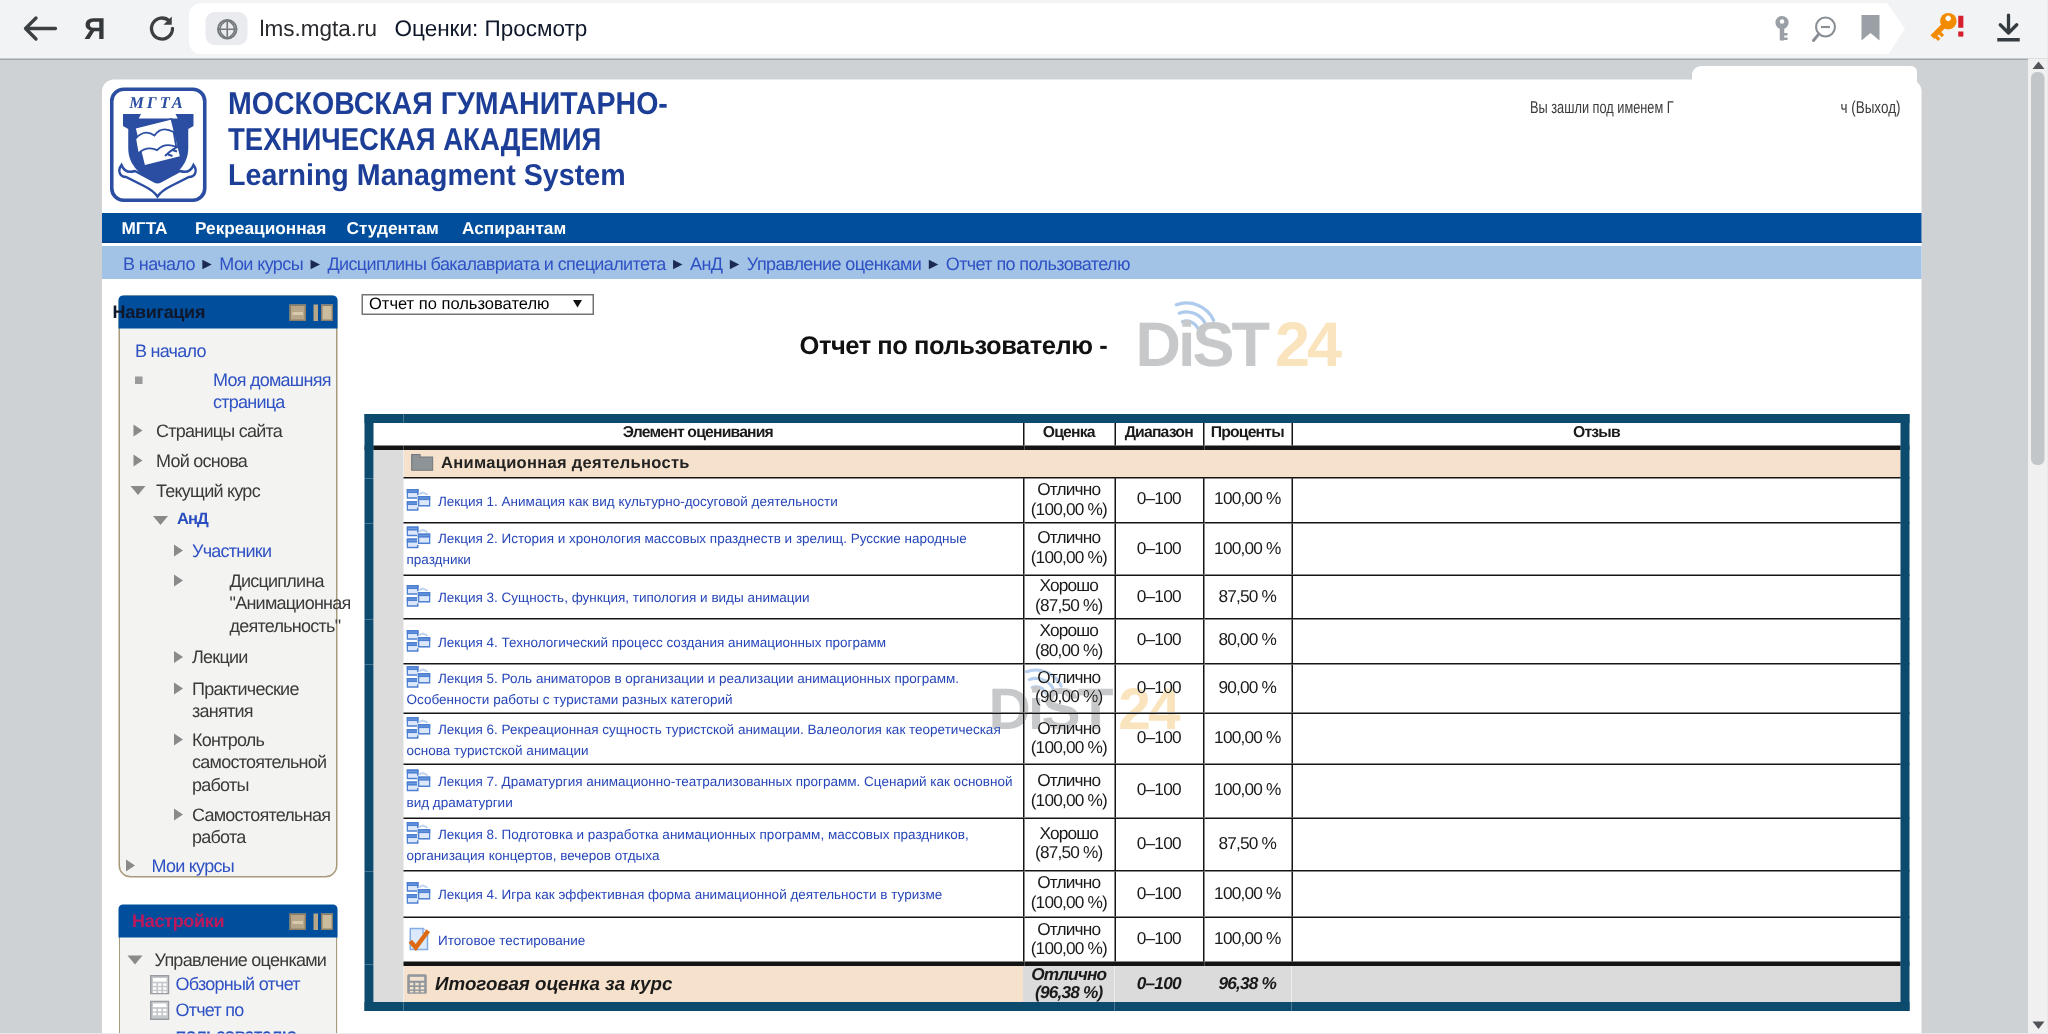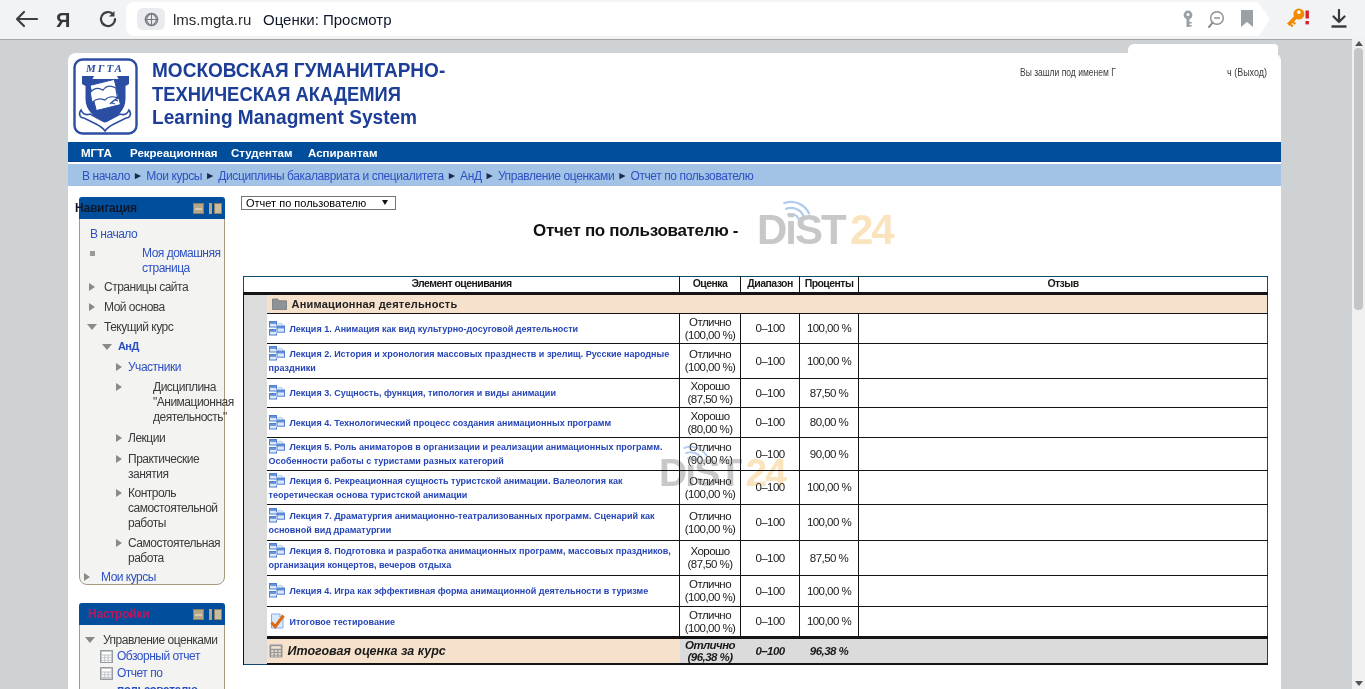--- a/index.html
+++ b/index.html
@@ -6,34 +6,34 @@
 body{width:1365px;height:689px;overflow:hidden;position:relative;background:#ced2d5;font-family:"Liberation Sans",sans-serif;}
 .abs{position:absolute;}
 a{text-decoration:none;}
 .blk{color:#3a3a3a;}
 .lnk{color:#2e51c4;}
 .tlnk{color:#2646b8;font-weight:bold;}
 .tri-r{width:0;height:0;border-top:4px solid transparent;border-bottom:4px solid transparent;border-left:6px solid #8a8a8a;display:inline-block;}
 .tri-d{width:0;height:0;border-left:5px solid transparent;border-right:5px solid transparent;border-top:6px solid #8a8a8a;display:inline-block;}
 table{border-collapse:collapse;table-layout:fixed;}
 td,th{overflow:hidden;}
-#grades{border:1px solid #0c4a6e;}
+#grades{border:6px solid #0c4a6e;}
 #grades th{border-bottom:3px solid #141414;border-left:1px solid #141414;font:bold 10.5px "Liberation Sans";letter-spacing:-0.55px;padding:0 0 3px 0;height:12px;vertical-align:middle;}
 #grades th:first-child{border-left:none;}
 #grades td{border-bottom:1px solid #141414;border-left:1px solid #141414;padding:0 2px;vertical-align:middle;}
 #grades td.strip{background:#dcdcdc;border-bottom:none;padding:0;}
 #grades td.cat{background:#f6e2cc;border-left:none;font:bold 11px "Liberation Sans";letter-spacing:0.2px;color:#222;}
 #grades td.lbl{border-left:none;padding:2px 4px 2px 2px;font-size:9px;line-height:14px;}
 #grades td.g{text-align:center;font-size:11.5px;letter-spacing:-0.55px;line-height:13px;}
 #grades tr.fin td{background:#dbdbdb;border-left:none;border-top:3px solid #141414;border-bottom:2px solid #141414;font-weight:bold;font-style:italic;line-height:12px;}
 #grades tr.fin td.cat2{font:bold italic 12.5px "Liberation Sans";letter-spacing:0;}
 #grades tr.fin td.cat2{background:#f6e2cc;padding:2px 4px 2px 2px;}
 .icw{display:inline-block;width:16px;height:1px;position:relative;margin-right:5px;}
 .icw svg{position:absolute;left:0;bottom:-4px;}
-.lbl .tlnk{font-weight:bold;}
+.lbl .tlnk{font-weight:normal;}
 </style></head>
 <body>
 
 <div class="abs" style="left:0;top:0;width:1365px;height:39px;background:#f1f3f4;border-bottom:1px solid #a2a6a9;"></div>
 <div class="abs" id="addrbar" style="left:126px;top:2px;width:1145px;height:34px;background:#ffffff;border-radius:8px 0 0 8px;clip-path:polygon(0 0,1132px 0,1144px 17px,1133px 34px,0 34px);"></div>
 <svg class="abs" style="left:14px;top:10px" width="26" height="18" viewBox="0 0 26 18">
     <path d="M3 9h20M3 9l7-7M3 9l7 7" stroke="#3c4043" stroke-width="2.2" fill="none" stroke-linecap="round" stroke-linejoin="round"></path>
   </svg>
 <div class="abs" style="left:56px;top:9px;font:bold 20px 'Liberation Sans';color:#35383b;">Я</div>
 <svg class="abs" style="left:98px;top:9px" width="20" height="20" viewBox="0 0 20 20">

